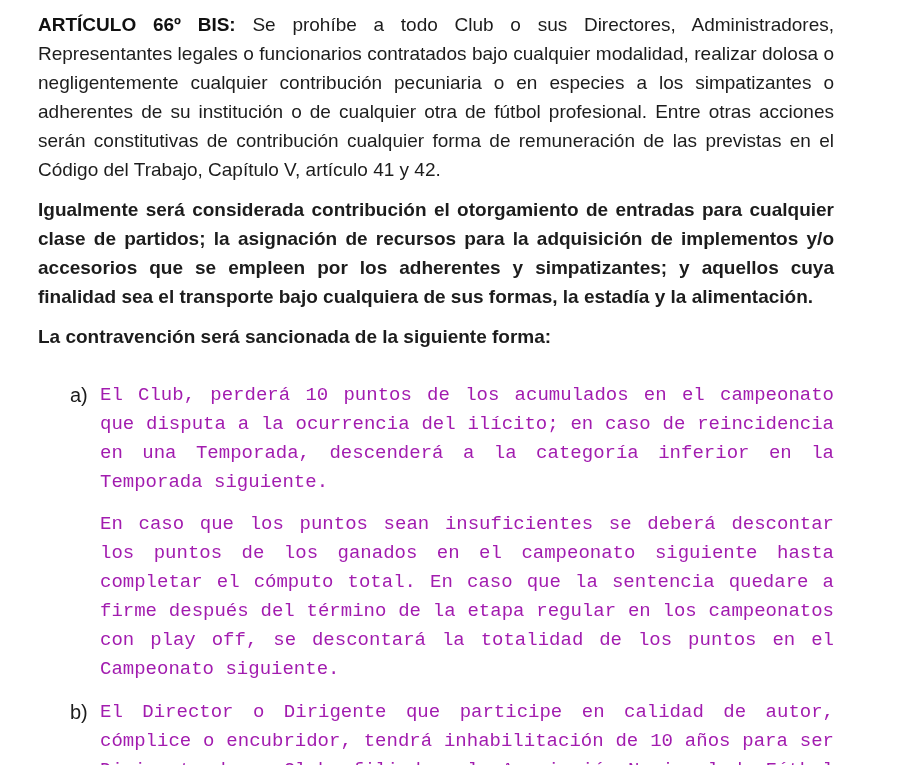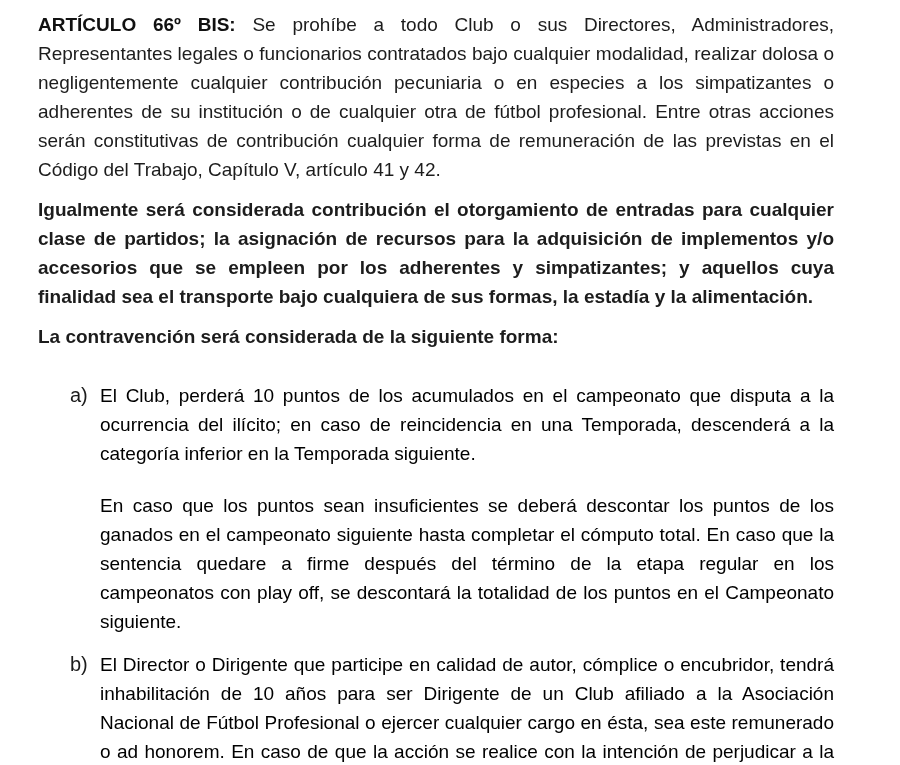--- a/index.html
+++ b/index.html
@@ -47,37 +47,38 @@
     font-size: 20px;
     line-height: 29px;
     color: #1c1c1c;
   }
   .item-body { flex: 1; min-width: 0; }
   .item-para {
     margin: 0;
     font-size: 19px;
     line-height: 29px;
     text-align: justify;
-    color: #000000;
+    color: #a21caf;
+    font-family: Liberation Mono, monospace;
   }
-  .item-para + .item-para { margin-top: 23px; }
+  .item-para + .item-para { margin-top: 13px; }
 </style>
 </head>
 <body>
 
 <div class="page">
 
   <p class="para">
     <strong>ARTÍCULO 66º BIS:</strong>
     <span>Se prohíbe a todo Club o sus Directores, Administradores, Representantes legales o funcionarios contratados bajo cualquier modalidad, realizar dolosa o negligentemente cualquier contribución pecuniaria o en especies a los simpatizantes o adherentes de su institución o de cualquier otra de fútbol profesional. Entre otras acciones serán constitutivas de contribución cualquier forma de remuneración de las previstas en el Código del Trabajo, Capítulo V, artículo 41 y 42.</span>
   </p>
 
   <p class="para">Igualmente será considerada contribución el otorgamiento de entradas para cualquier clase de partidos; la asignación de recursos para la adquisición de implementos y/o accesorios que se empleen por los adherentes y simpatizantes; y aquellos cuya finalidad sea el transporte bajo cualquiera de sus formas, la estadía y la alimentación.</p>
 
-  <p class="para intro-line">La contravención será considerada de la siguiente forma:</p>
+  <p class="para intro-line">La contravención será sancionada de la siguiente forma:</p>
 
   <div class="sanction-list">
 
     <div class="list-item">
       <span class="list-marker">a)</span>
       <div class="item-body">
         <p class="item-para">El Club, perderá 10 puntos de los acumulados en el campeonato que disputa a la ocurrencia del ilícito; en caso de reincidencia en una Temporada, descenderá a la categoría inferior en la Temporada siguiente.</p>
         <p class="item-para">En caso que los puntos sean insuficientes se deberá descontar los puntos de los ganados en el campeonato siguiente hasta completar el cómputo total. En caso que la sentencia quedare a firme después del término de la etapa regular en los campeonatos con play off, se descontará la totalidad de los puntos en el Campeonato siguiente.</p>
       </div>
     </div>

